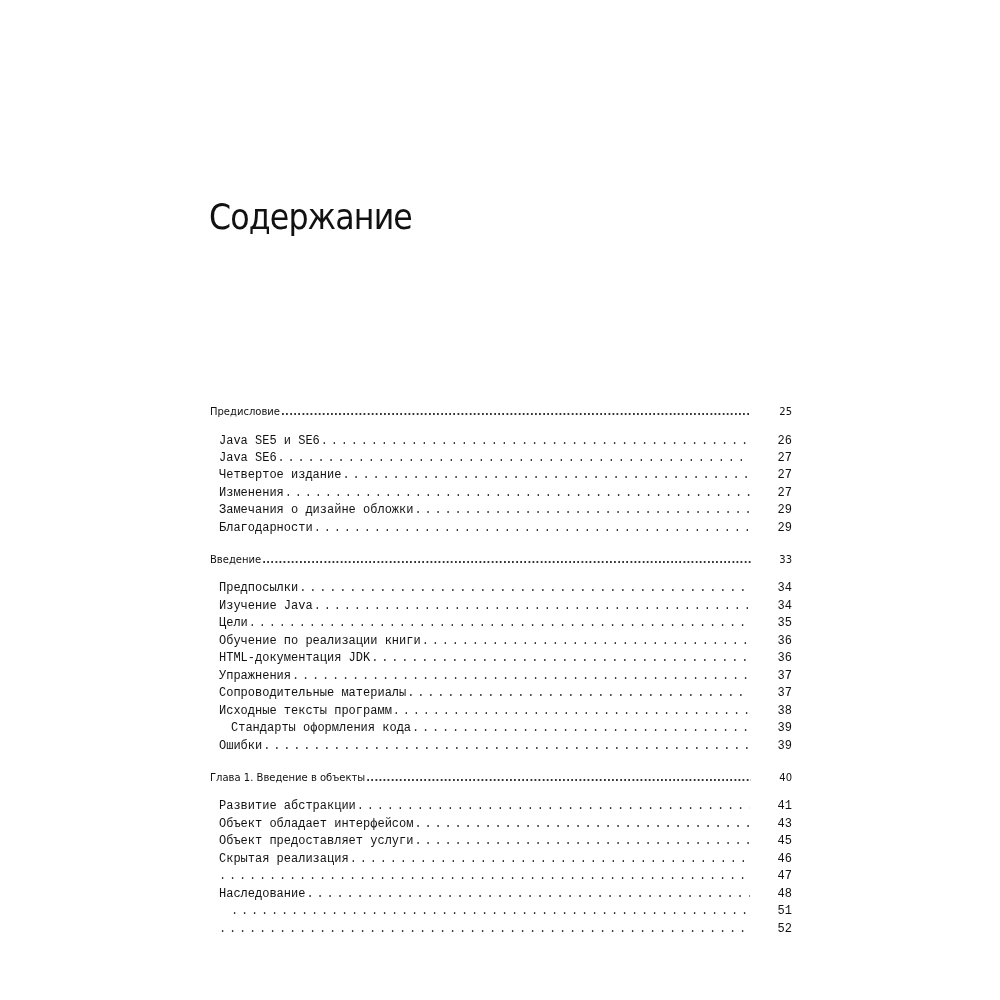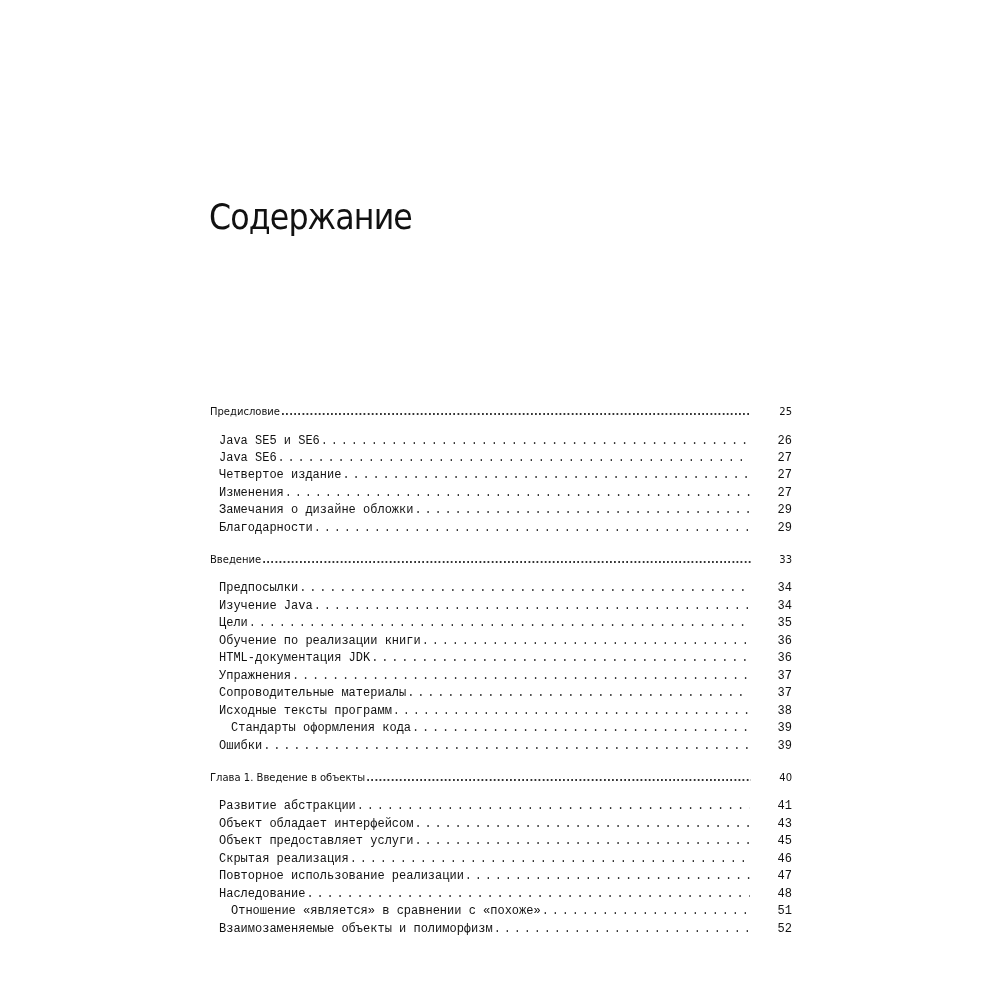--- a/index.html
+++ b/index.html
@@ -149,33 +149,30 @@
     <span class="label">Объект предоставляет услуги</span>
     <span class="leader"></span>
     <span class="page">45</span>
   </div>
   <div class="row entry" style="top:852px">
     <span class="label">Скрытая реализация</span>
     <span class="leader"></span>
     <span class="page">46</span>
   </div>
   <div class="row entry" style="top:869px">
-    <span class="label">Повторное использование реализации</span>
     <span class="leader"></span>
     <span class="page">47</span>
   </div>
   <div class="row entry" style="top:887px">
     <span class="label">Наследование</span>
     <span class="leader"></span>
     <span class="page">48</span>
   </div>
   <div class="row entry sub" style="top:904px">
-    <span class="label">Отношение «является» в сравнении с «похоже»</span>
     <span class="leader"></span>
     <span class="page">51</span>
   </div>
   <div class="row entry" style="top:922px">
-    <span class="label">Взаимозаменяемые объекты и полиморфизм</span>
     <span class="leader"></span>
     <span class="page">52</span>
   </div>
 
 </div>
 
 </body></html>

